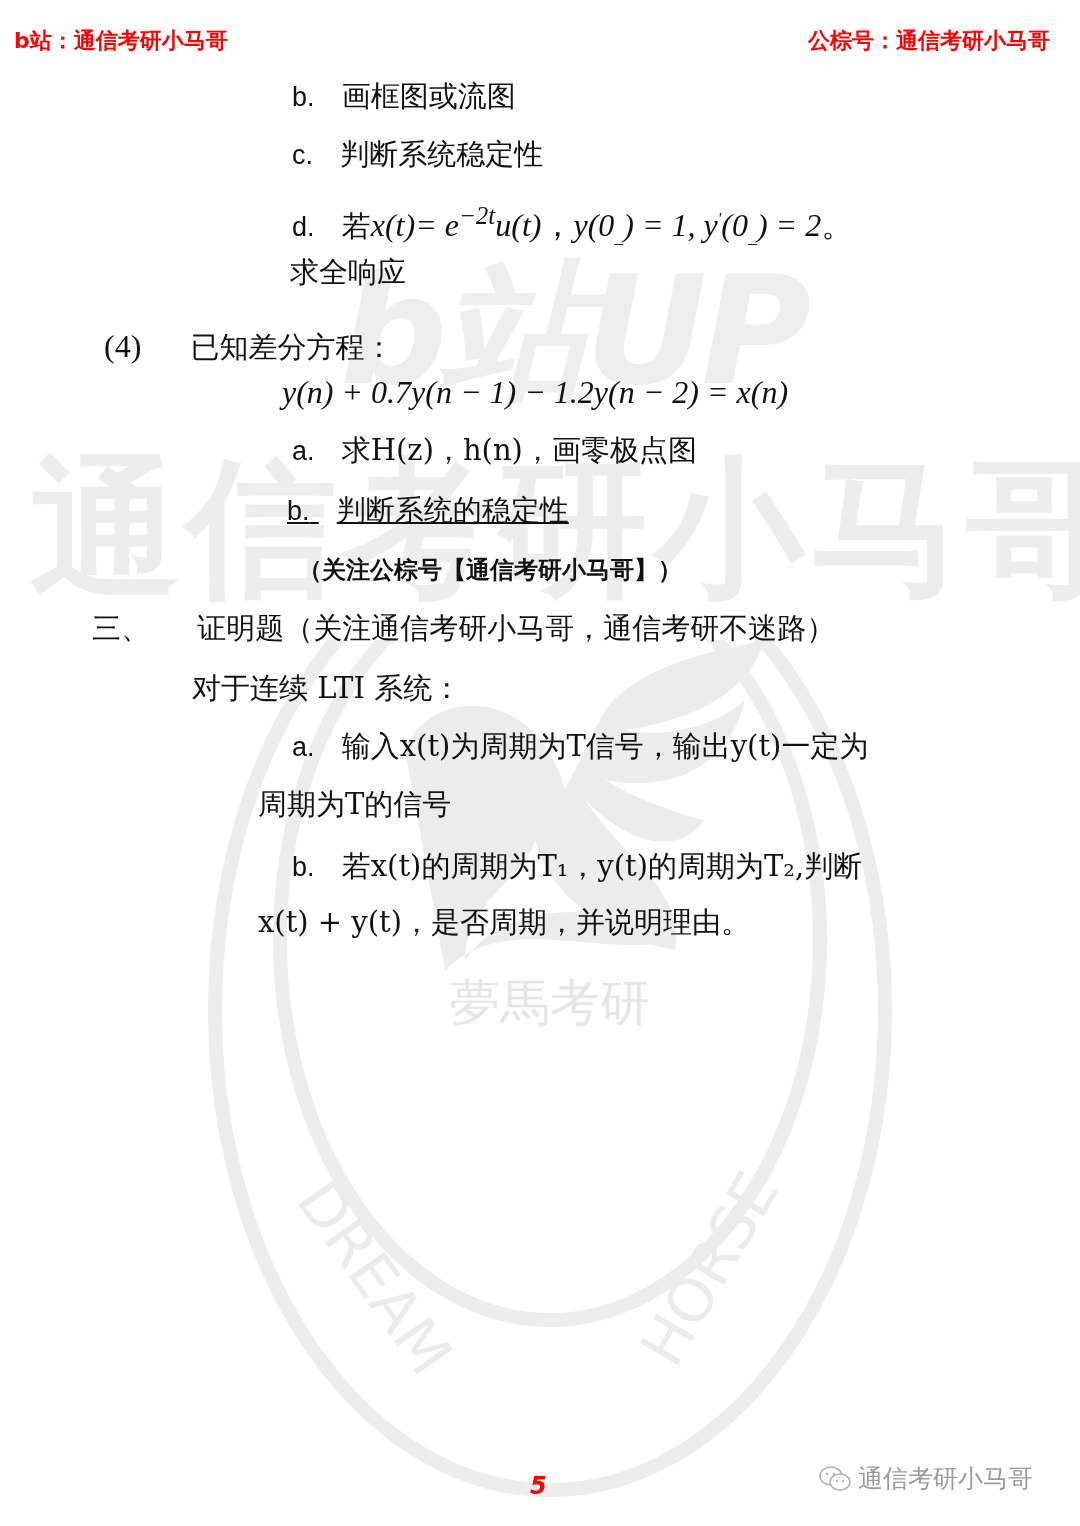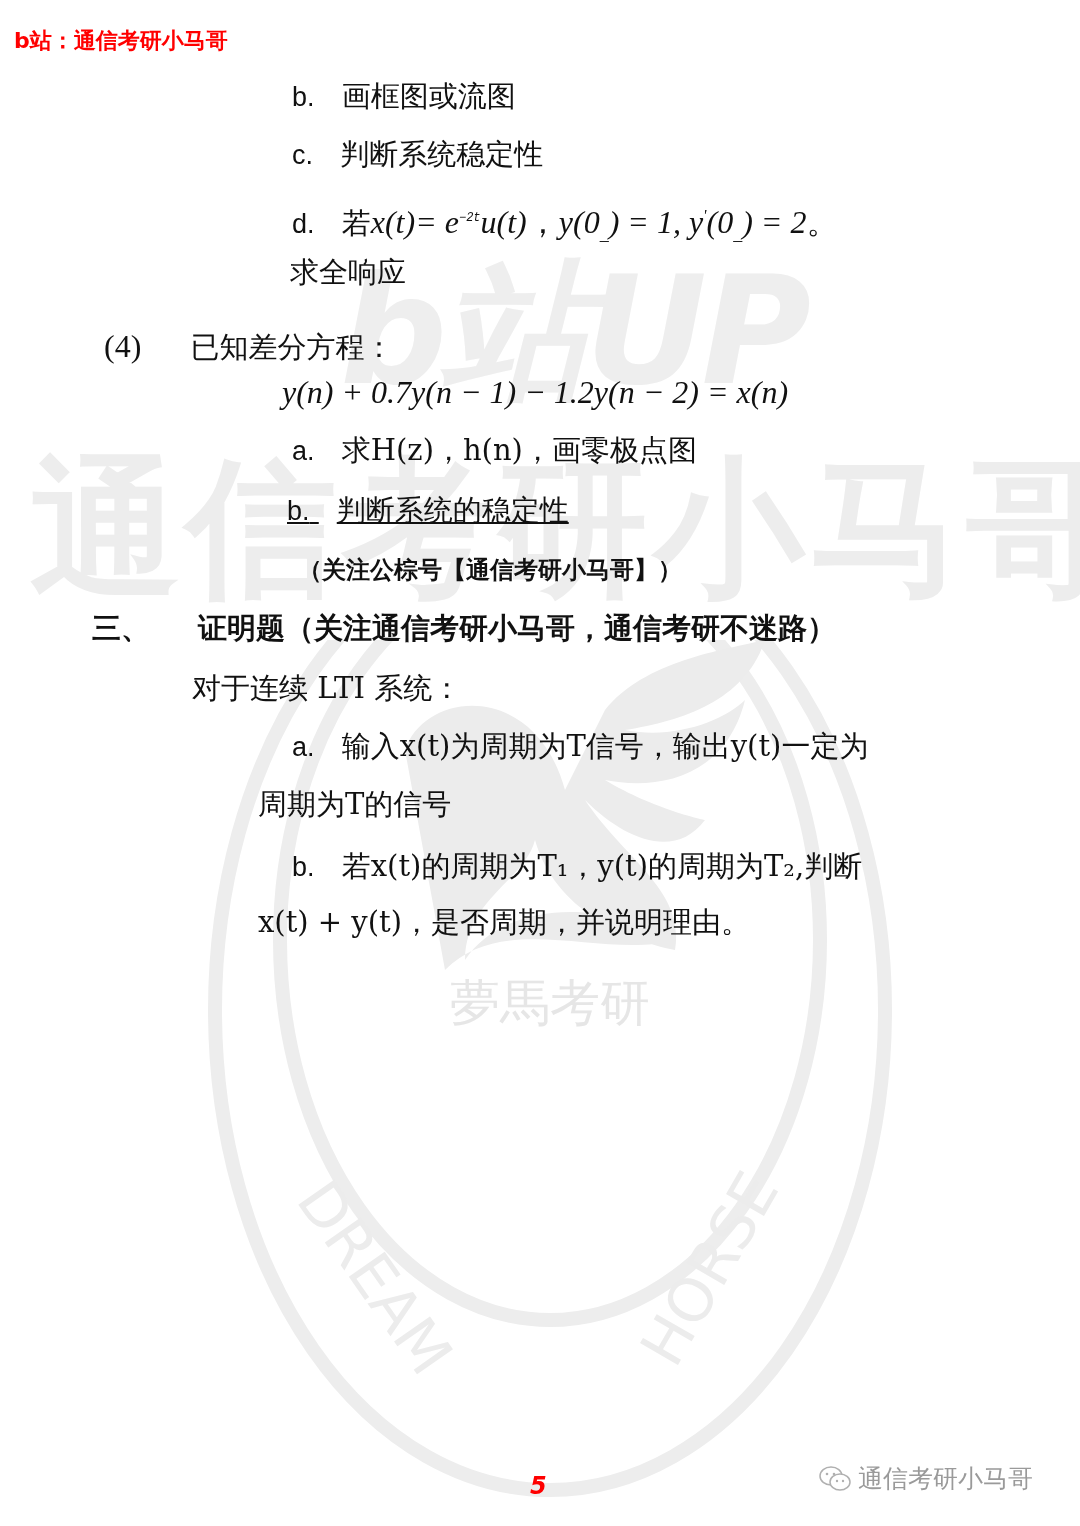--- a/index.html
+++ b/index.html
@@ -9,56 +9,57 @@
   .wm-bzhan { left:340px; top:233px; font-size:150px; font-family:"DejaVu Sans", sans-serif; font-weight:bold; font-style:italic; color:#eeeeee; letter-spacing:-6px;text-align:right; }
   .wm-row { left:30px; top:430px; font-size:150px; font-family:"DejaVu Serif", serif; font-weight:bold; color:#ededed; letter-spacing:6px; white-space:nowrap; }
   .wm-seal { left:205px; top:640px; width:690px; height:870px; }
   .header { position:absolute; top:26px; left:8px; width:1080px; height:32px; color:#ff0000; font-weight:bold;
             font-family:"DejaVu Sans", sans-serif; font-size:22px; }
   .header span { position:absolute; top:0; white-space:nowrap; }
   .line { position:absolute; font-size:29px; white-space:nowrap; line-height:36px; }
   .lat { font-family:"Liberation Sans", sans-serif; font-size:27px; }
   .math { font-family:"Liberation Serif", serif; font-style:italic; font-size:32px; }
   .math .up { font-style:normal; }
-  .bold { font-weight:bold; }
+  .bold { font-weight:normal; }
   .small-bold { font-size:24px; font-weight:bold; }
   .page-num { position:absolute; left:530px; top:1472px; color:#ff0000; font-family:"DejaVu Sans", sans-serif; font-weight:bold; font-style:italic; font-size:24px; }
   .footer-brand { position:absolute; left:818px; top:1462px; display:flex; align-items:center; gap:6px; color:#9a9a9a; font-family:"DejaVu Sans", sans-serif; font-size:25px; }
 </style>
 </head>
 <body>
 
 <div class="wm wm-bzhan">b站UP</div>
 <div class="wm wm-row">通信考研小马哥</div>
 <svg class="wm wm-seal" viewBox="0 0 690 870">
   <ellipse cx="345" cy="370" rx="335" ry="480" fill="none" stroke="#ededed" stroke-width="14"></ellipse>
   <ellipse cx="345" cy="300" rx="270" ry="380" fill="none" stroke="#ededed" stroke-width="14"></ellipse>
   <path d="M200 110 C220 50 330 40 360 150 L400 70 C440 20 520 10 560 0 C540 60 480 80 420 90 C470 100 520 80 540 60 C520 140 450 150 400 140 C450 170 500 180 500 180 C470 220 420 200 380 160 C420 220 480 250 470 310 C420 300 350 270 330 200 C320 240 260 260 260 320 C300 260 400 260 470 300 C400 320 300 270 240 330 Z" fill="#ececec"></path>
   <text x="345" y="380" text-anchor="middle" font-size="50" fill="#e6e6e6" font-family="DejaVu Serif, serif">夢馬考研</text>
   <text x="90" y="560" font-size="60" fill="#ececec" font-family="DejaVu Sans, sans-serif" transform="rotate(55 90 560)">DREAM</text>
   <text x="470" y="730" font-size="60" fill="#ececec" font-family="DejaVu Sans, sans-serif" transform="rotate(-60 470 730)">HORSE</text>
 </svg>
 
 <div class="header">
   <span style="left:6px;">b站：通信考研小马哥</span>
+  <span style="left:800px;">公棕号：通信考研小马哥</span>
 </div>
 
 <div class="line" style="left:292px; top:78px;">
   <span class="lat">b.</span>
   <span style="margin-left:18px;">画框图或流图</span>
 </div>
 
 <div class="line" style="left:292px; top:136px;">
   <span class="lat">c.</span>
   <span style="margin-left:18px;">判断系统稳定性</span>
 </div>
 
 <div class="line" style="left:292px; top:198px;">
   <span class="lat">d.</span>
-  <span style="margin-left:18px;">若</span><span class="math">x(t)= e<sup style="font-size:12px;font-family:Liberation Mono, monospace;">−2t</sup>u(t)<span class="up">，</span>y(0<sub style="font-size:18px;">_</sub>) = 1, y<sup style="font-size:16px;">'</sup>(0<sub style="font-size:18px;">_</sub>) = 2<span class="up">。</span></span>
+  <span style="margin-left:18px;">若</span><span class="math">x(t)= e<sup style="font-size:25px;">−2t</sup>u(t)<span class="up">，</span>y(0<sub style="font-size:18px;">_</sub>) = 1, y<sup style="font-size:16px;">'</sup>(0<sub style="font-size:18px;">_</sub>) = 2<span class="up">。</span></span>
 </div>
 <div class="line" style="left:258px; top:254px;margin-left:32px;">求全响应</div>
 
 <div class="line" style="left:104px; top:328px;">
   <span class="math up" style="font-style:normal;">(4)</span>
   <span style="margin-left:40px;">已知差分方程：</span>
 </div>
 <div class="line math" style="left:282px; top:374px;">y(n) + 0.7y(n − 1) − 1.2y(n − 2) = x(n)</div>
 <div class="line" style="left:292px; top:432px;">
   <span class="lat">a.</span>

